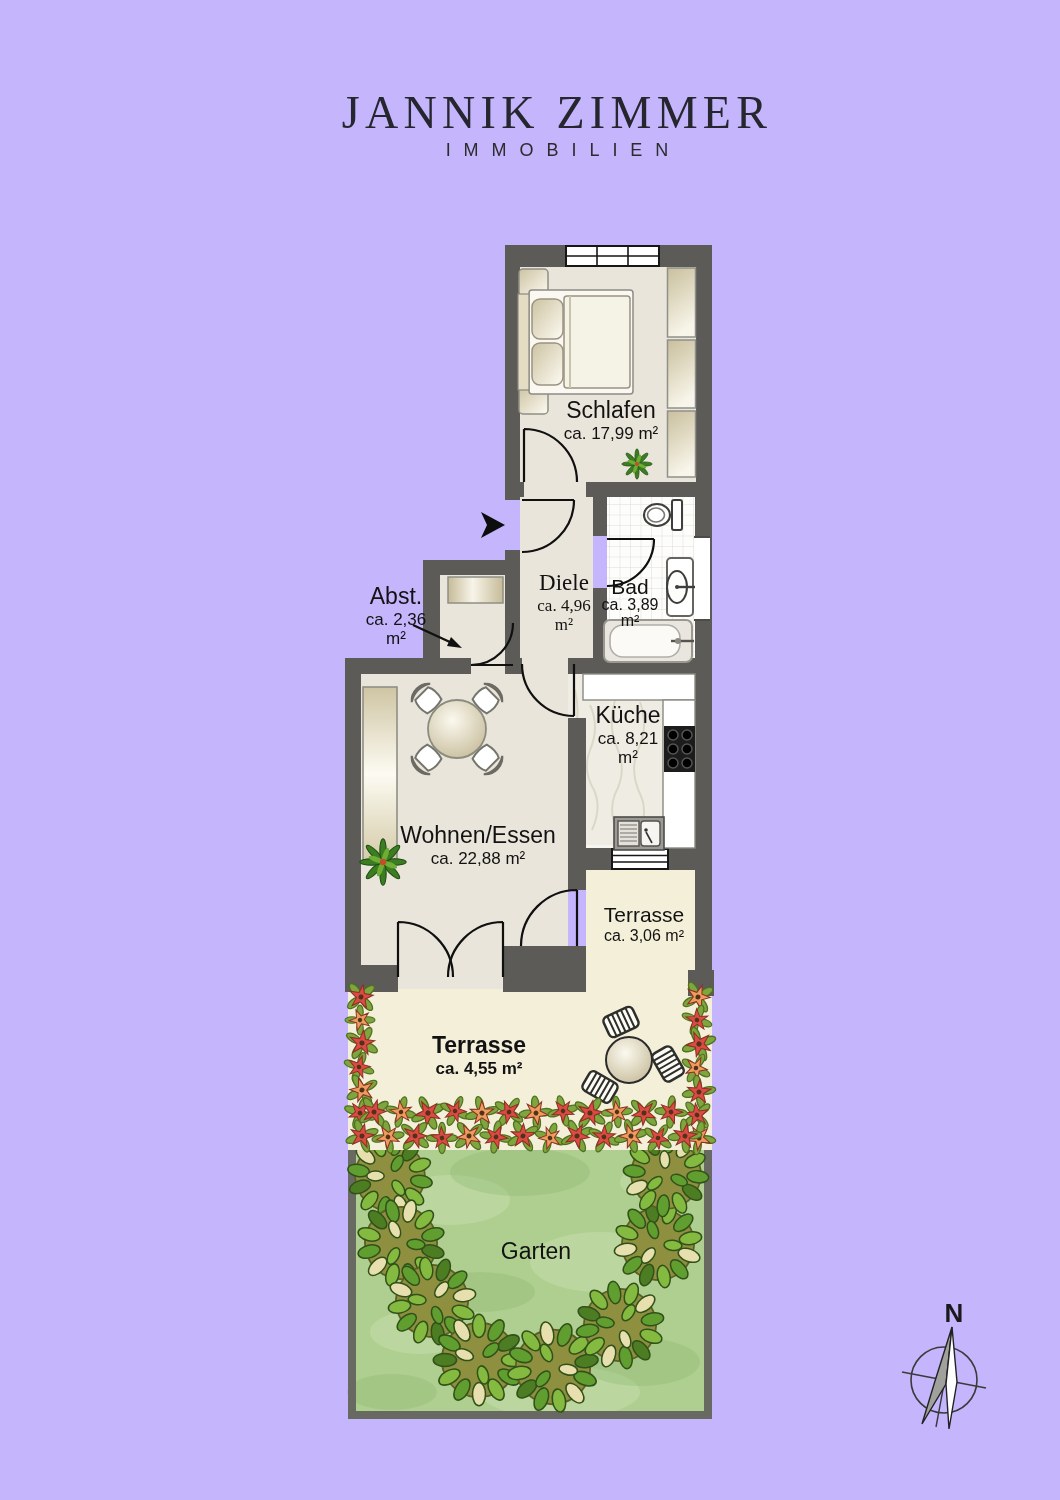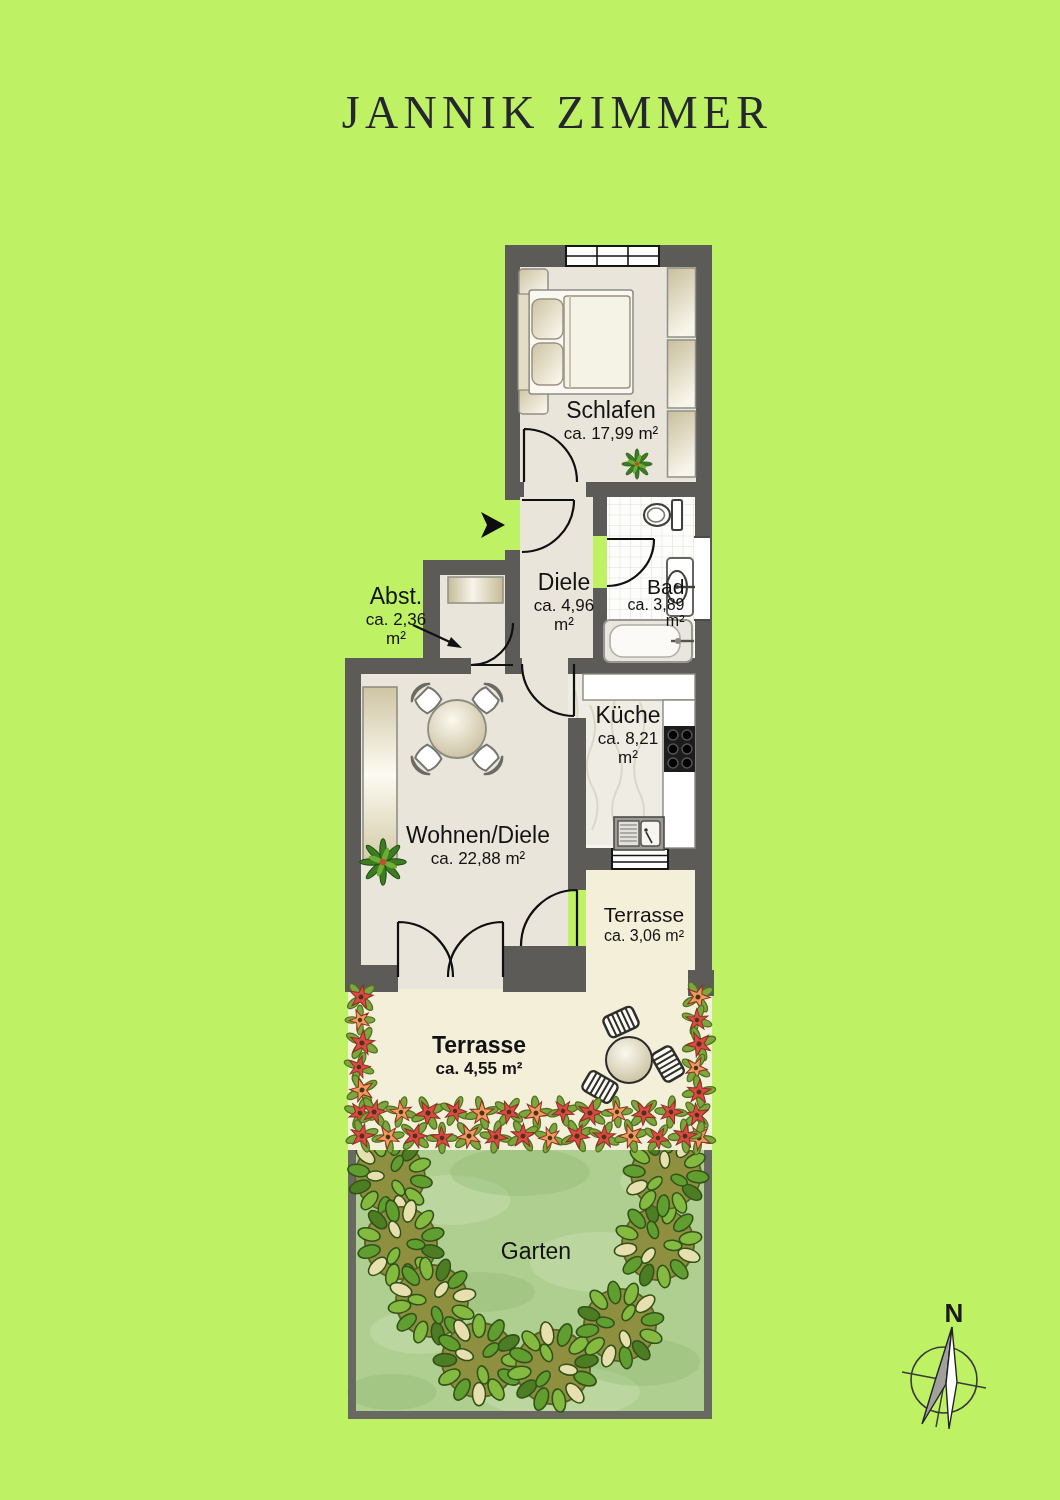--- a/index.html
+++ b/index.html
@@ -1,16 +1,16 @@
 <!DOCTYPE html>
 <html><head>
 <meta charset="utf-8">
 <style>
   html,body{margin:0;padding:0;background:#fff;}
-  .page{position:relative;width:1060px;height:1500px;background:#bef264;overflow:hidden;
+  .page{position:relative;width:1060px;height:1500px;background:#c4b5fd;overflow:hidden;
         font-family:"Liberation Sans",sans-serif;color:#131313;}
   svg.plan{position:absolute;left:0;top:0;}
   .logo{position:absolute;left:557px;top:86px;transform:translateX(-50%);text-align:center;}
   .logo-title{font-family:"Liberation Serif",serif;font-size:46px;letter-spacing:.115em;
               color:#26262e;white-space:nowrap;}
   .logo-sub{font-size:18px;letter-spacing:.72em;padding-left:.72em;color:#2c2c2c;margin-top:1px;}
   .rlabel{position:absolute;transform:translate(-50%,-50%);text-align:center;
           line-height:1.12;white-space:nowrap;color:#121212;}
   .rname{font-size:23px;}
   .rarea{font-size:17px;}
@@ -359,53 +359,54 @@
     <circle cx="944" cy="1380" r="33" fill="none" stroke="#3a3a3a" stroke-width="1.6"></circle>
     <path d="M902,1372 L986,1388" stroke="#3a3a3a" stroke-width="1.6" fill="none"></path>
     <path d="M944,1384 L936,1427" stroke="#3a3a3a" stroke-width="1.4" fill="none"></path>
     <polygon points="952,1327 935,1381 922,1424 946,1384" fill="#a0a09d" stroke="#222" stroke-width="1.4"></polygon>
     <polygon points="952,1327 946,1384 949,1429 957,1382" fill="#fff" stroke="#222" stroke-width="1.4"></polygon>
   </g>
 </svg>
 
 <div class="logo">
   <div class="logo-title">JANNIK ZIMMER</div>
+  <div class="logo-sub">IMMOBILIEN</div>
 </div>
 
 <div class="rlabel" style="left:611px;top:420px;">
   <div class="rname">Schlafen</div>
   <div class="rarea">ca. 17,99 m²</div>
 </div>
 
-<div class="rlabel" style="left:564px;top:602px;">
+<div class="rlabel" style="left:564px;top:602px;font-family:Liberation Serif, serif;">
   <div class="rname">Diele</div>
   <div class="rarea">ca. 4,96</div>
   <div class="rarea">m²</div>
 </div>
 
-<div class="rlabel" style="left:656px;top:602px;text-align:right;">
+<div class="rlabel" style="left:630px;top:602px;">
   <div class="rname sm" style="line-height:1.0;">Bad</div>
   <div class="rarea sm" style="line-height:1.0;">ca. 3,89</div>
   <div class="rarea sm" style="line-height:1.0;">m²</div>
 </div>
 
 <div class="rlabel" style="left:396px;top:616px;">
   <div class="rname">Abst.</div>
   <div class="rarea">ca. 2,36</div>
   <div class="rarea">m²</div>
 </div>
 
 <div class="rlabel" style="left:628px;top:735px;">
   <div class="rname">Küche</div>
   <div class="rarea">ca. 8,21</div>
   <div class="rarea">m²</div>
 </div>
 
 <div class="rlabel" style="left:478px;top:845px;">
-  <div class="rname">Wohnen/Diele</div>
+  <div class="rname">Wohnen/Essen</div>
   <div class="rarea">ca. 22,88 m²</div>
 </div>
 
 <div class="rlabel" style="left:644px;top:924px;">
   <div class="rname sm">Terrasse</div>
   <div class="rarea sm">ca. 3,06 m²</div>
 </div>
 
 <div class="rlabel" style="left:479px;top:1055px;font-weight:bold;">
   <div class="rname">Terrasse</div>

